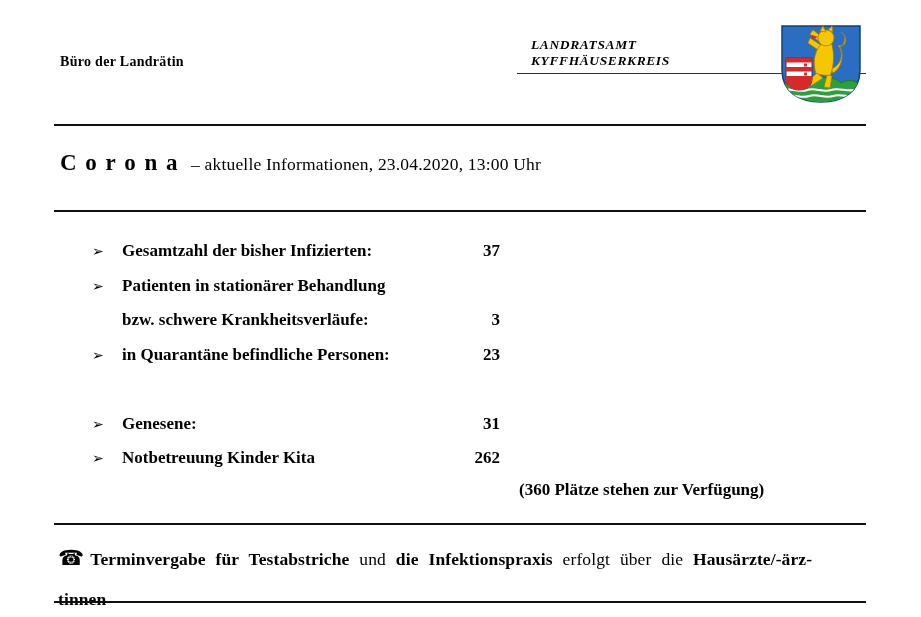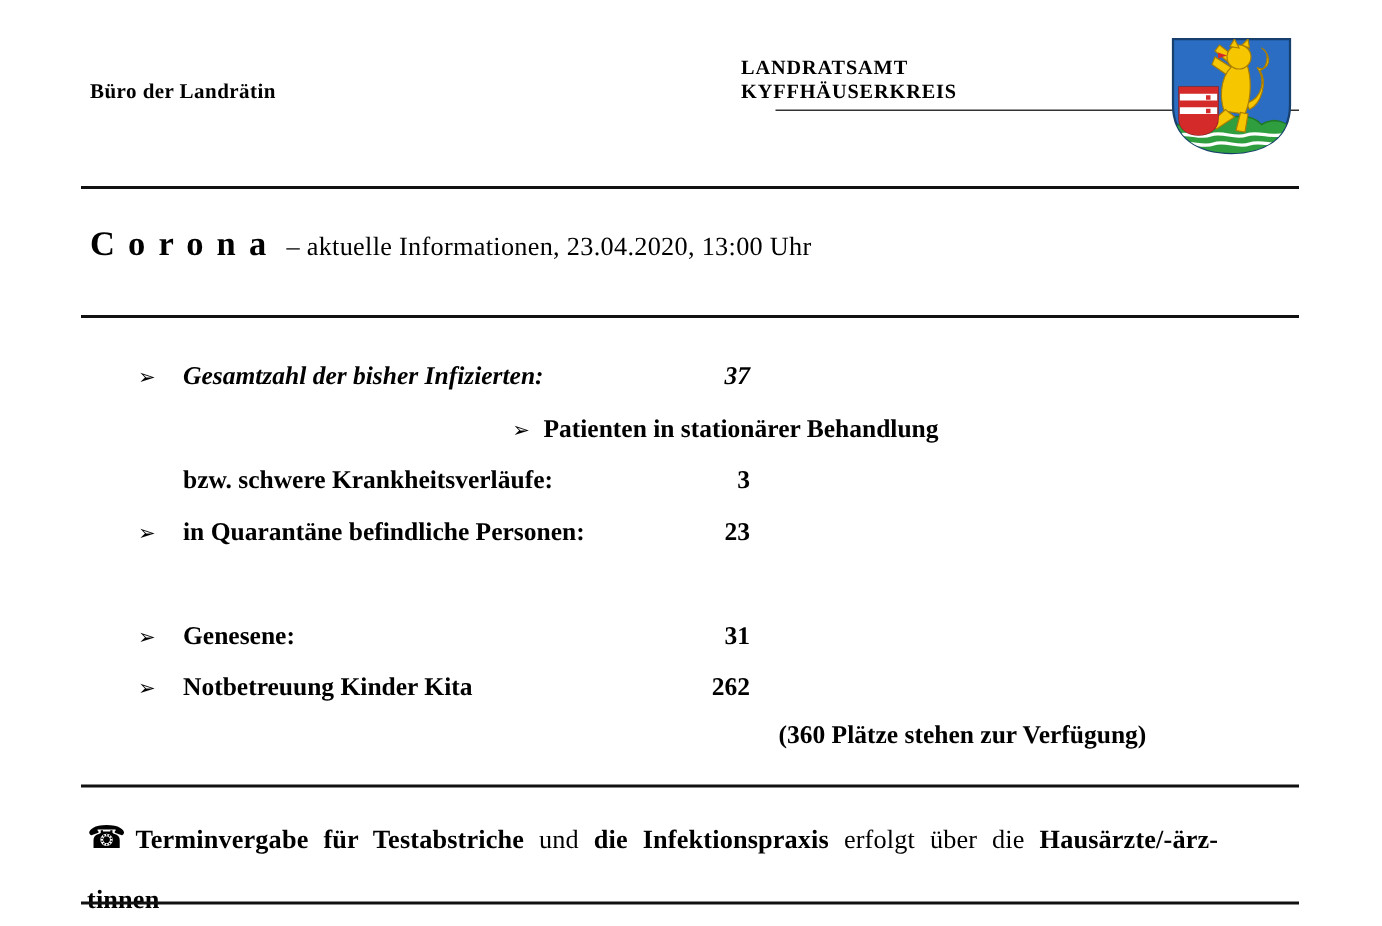--- a/index.html
+++ b/index.html
@@ -19,26 +19,27 @@
   .office-title {
     position: absolute;
     left: 60px;
     top: 54px;
     font-size: 14px;
     font-weight: bold;
     letter-spacing: 0.3px;
   }
   .org-block {
     position: absolute;
-    left: 494px;
+    left: 531px;
     top: 37px;
     font-size: 13.5px;
     font-weight: bold;
     letter-spacing: 0.6px;
     line-height: 16px;
+    font-style: italic;
   }
   .org-underline {
     position: absolute;
     left: 517px;
     top: 73px;
     width: 349px;
     height: 1px;
     background: #333333;
   }
   .coat-of-arms {
@@ -81,22 +82,22 @@
   .list-row {
     position: absolute;
     left: 92px;
     width: 774px;
     height: 22px;
     font-size: 17px;
     font-weight: bold;
     line-height: 22px;
     white-space: nowrap;
   }
-  .row-1  { top: 240px; font-style: italic; }
-  .row-2  { top: 275px; text-align: center; }
+  .row-1  { top: 240px; }
+  .row-2  { top: 275px; }
   .row-2b { top: 309px; left: 122px; width: 744px; }
   .row-3  { top: 344px; }
   .row-4  { top: 378px; }
   .row-5  { top: 413px; }
   .row-6  { top: 447px; }
   .row-7  { top: 481px; }
   .bullet {
     display: inline-block;
     width: 30px;
     font-family: "DejaVu Sans", sans-serif;

